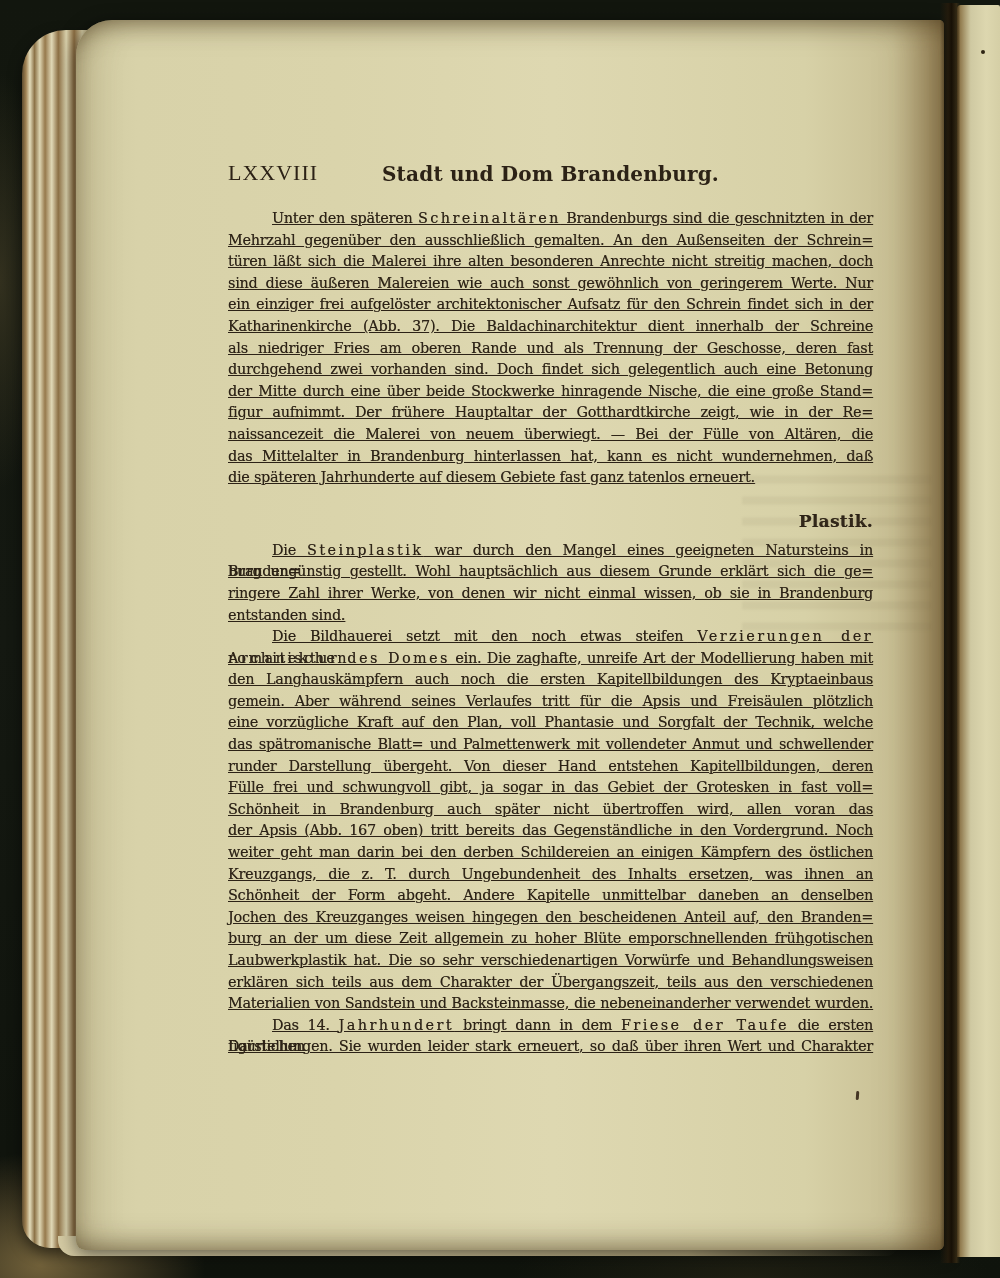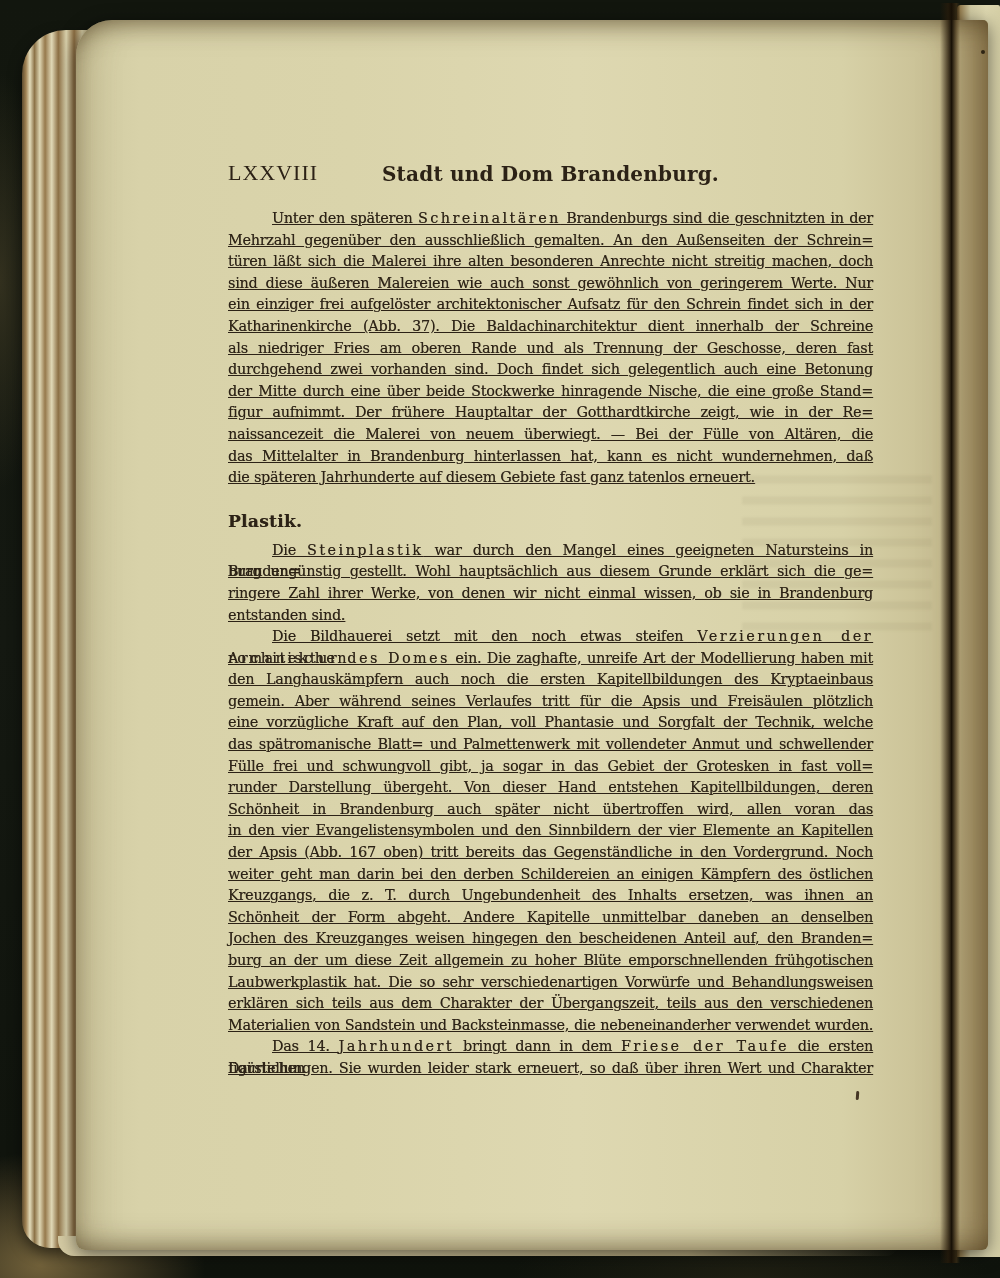--- a/index.html
+++ b/index.html
@@ -53,21 +53,20 @@
       #cfc9a0 0%, #d8d2a9 7%,
       var(--paper, #dad4ab) 30%, #ded8b1 55%,
       #d7d1a7 84%, #c9c095 94%, #b3a275 100%);
     border-radius: 36px 5px 6px 9px;
     box-shadow:
       inset 0 16px 24px -14px rgba(62,46,20,0.55),
       inset 0 -18px 26px -16px rgba(62,46,20,0.50),
       inset 26px 0 40px -24px rgba(95,72,36,0.40),
       inset -36px 0 46px -18px rgba(82,58,22,0.55),
       0 4px 18px rgba(0,0,0,0.55);
-    padding-left: 44px;
   }
   
   .gutter-crease {
     position: absolute;
     left: 940px; top: 3px; width: 20px; height: 1260px;
     background: linear-gradient(90deg, rgba(40,28,12,0) 0%, rgba(40,28,12,0.75) 40%, #171006 58%, rgba(70,52,24,0.6) 82%, rgba(70,52,24,0) 100%);
   }
   .page-inner {
     position: absolute;
     left: 152px; top: 140px; width: 645px;
@@ -102,21 +101,21 @@
     text-align: justify;
     text-align-last: justify;
     height: 21.6px;
     white-space: normal;
   }
   .line.indent { text-indent: 44px; }
   .line.end { text-align-last: left; }
   .sperr { letter-spacing: 2.5px; }
   .section-heading {
     width: 645px;
-    text-align: left;
+    text-align: right;
     font-size: 17px; font-weight: bold;
     line-height: 24px;
     margin: 20px 0 7px 0;
     letter-spacing: 0.3px;
     text-shadow: 0.3px 0 0 rgba(44,34,22,0.55);
   }
   
   .show-through {
     position: absolute;
     left: 742px; top: 468px; width: 190px; height: 175px;
@@ -178,24 +177,23 @@
             <div class="line"><span>ringere Zahl ihrer Werke, von denen wir nicht einmal wissen, ob sie in Brandenburg</span></div>
             <div class="line end"><span>entstanden sind.</span></div>
           </div>
           <div class="para">
             <div class="line indent"><span>Die Bildhauerei setzt mit den noch etwas steifen </span><span class="sperr">Verzierungen der romanischen</span></div>
             <div class="line"><span class="sperr">Architektur des Domes</span><span> ein.  Die zaghafte, unreife Art der Modellierung haben mit</span></div>
             <div class="line"><span>den Langhauskämpfern auch noch die ersten Kapitellbildungen des Kryptaeinbaus</span></div>
             <div class="line"><span>gemein.  Aber während seines Verlaufes tritt für die Apsis und Freisäulen plötzlich</span></div>
             <div class="line"><span>eine vorzügliche Kraft auf den Plan, voll Phantasie und Sorgfalt der Technik, welche</span></div>
             <div class="line"><span>das spätromanische Blatt= und Palmettenwerk mit vollendeter Anmut und schwellender</span></div>
+            <div class="line"><span>runder Darstellung übergeht.  Von dieser Hand entstehen Kapitellbildungen, deren</span></div>
             <div class="line"><span>Fülle frei und schwungvoll gibt, ja sogar in das Gebiet der Grotesken in fast voll=</span></div>
-            <div class="line"><span>runder Darstellung übergeht.  Von dieser Hand entstehen Kapitellbildungen, deren</span></div>
             <div class="line"><span>Schönheit in Brandenburg auch später nicht übertroffen wird, allen voran das</span></div>
-            <div class="line"><span>in den vier Evangelistensymbolen und den Sinnbildern der vier Elemente an Kapitellen</span></div>
             <div class="line"><span>der Apsis (Abb. 167 oben) tritt bereits das Gegenständliche in den Vordergrund.  Noch</span></div>
             <div class="line"><span>weiter geht man darin bei den derben Schildereien an einigen Kämpfern des östlichen</span></div>
             <div class="line"><span>Kreuzgangs, die z. T. durch Ungebundenheit des Inhalts ersetzen, was ihnen an</span></div>
             <div class="line"><span>Schönheit der Form abgeht.  Andere Kapitelle unmittelbar daneben an denselben</span></div>
             <div class="line"><span>Jochen des Kreuzganges weisen hingegen den bescheidenen Anteil auf, den Branden=</span></div>
             <div class="line"><span>burg an der um diese Zeit allgemein zu hoher Blüte emporschnellenden frühgotischen</span></div>
             <div class="line"><span>Laubwerkplastik hat.  Die so sehr verschiedenartigen Vorwürfe und Behandlungsweisen</span></div>
             <div class="line"><span>erklären sich teils aus dem Charakter der Übergangszeit, teils aus den verschiedenen</span></div>
             <div class="line"><span>Materialien von Sandstein und Backsteinmasse, die nebeneinanderher verwendet wurden.</span></div>
           </div>

